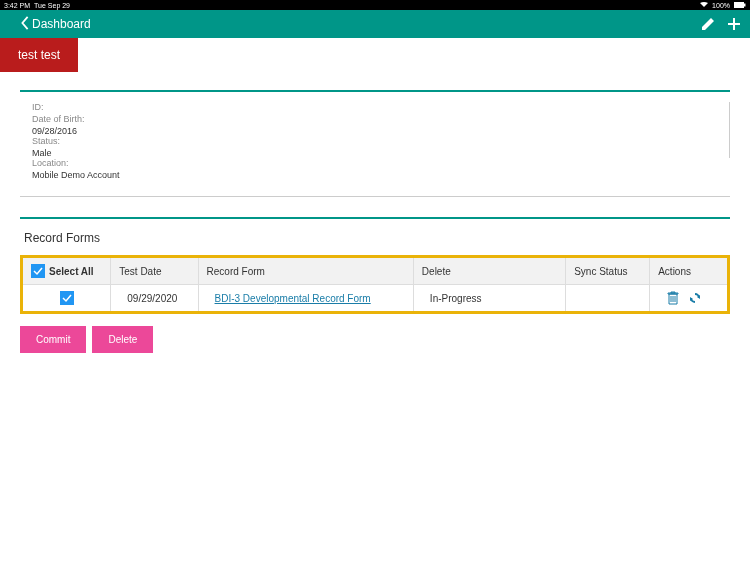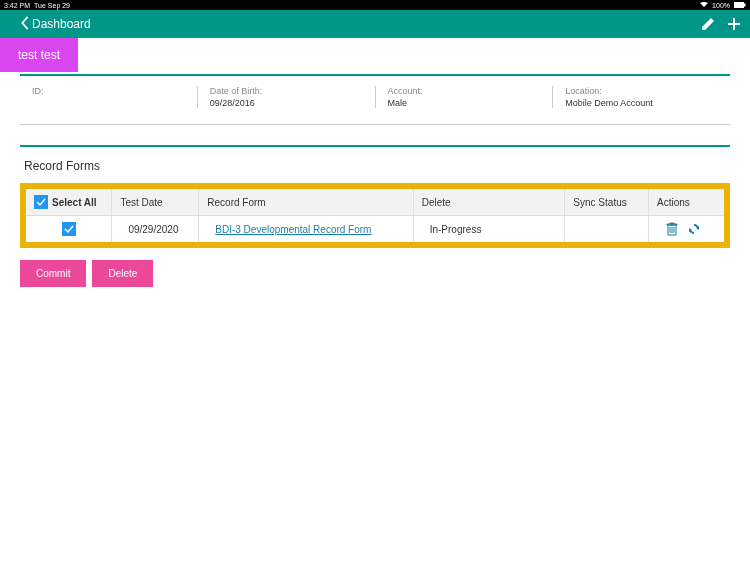--- a/index.html
+++ b/index.html
@@ -71,32 +71,33 @@
       height: 16px;
       cursor: pointer;
       display: flex;
       align-items: center;
       justify-content: center;
     }
     .tab-bar {
       display: flex;
     }
     .tab {
-      background: #d946ef;
+      background: #b91c1c;
       color: #fff;
       padding: 10px 18px;
       font-size: 12px;
       cursor: pointer;
     }
     .info-panel {
-      margin: 2px 20px 0 20px;
+      margin: 18px 20px 0 20px;
       border-top: 2px solid #009688;
       border-bottom: 1px solid #ccc;
       padding: 10px 0 16px 0;
       display: flex;
+      flex-direction: column;
     }
     .info-col {
       flex: 1;
       padding: 0 12px;
       border-right: 1px solid #ccc;
     }
     .info-col:last-child {
       border-right: none;
     }
     .info-label {
@@ -114,21 +115,21 @@
       padding-top: 6px;
     }
     .records-title {
       font-size: 12px;
       color: #333;
       margin: 6px 0 10px 4px;
     }
     .records-table {
       width: 100%;
       border-collapse: collapse;
-      border: 6px solid #eab308;
+      border: 3px solid #eab308;
       font-size: 10px;
     }
     .records-table th {
       background: #f2f2f2;
       border: 1px solid #ddd;
       padding: 6px 8px;
       text-align: left;
       font-weight: normal;
       color: #333;
     }
@@ -253,21 +254,21 @@
 <div class="info-panel">
   <div class="info-col">
     <div class="info-label">ID:</div>
     <div class="info-value"></div>
   </div>
   <div class="info-col">
     <div class="info-label">Date of Birth:</div>
     <div class="info-value">09/28/2016</div>
   </div>
   <div class="info-col">
-    <div class="info-label">Account:</div>
+    <div class="info-label">Status:</div>
     <div class="info-value">Male</div>
   </div>
   <div class="info-col">
     <div class="info-label">Location:</div>
     <div class="info-value">Mobile Demo Account</div>
   </div>
 </div>
 
 <div class="records-section">
   <div class="records-title">Record Forms</div>

